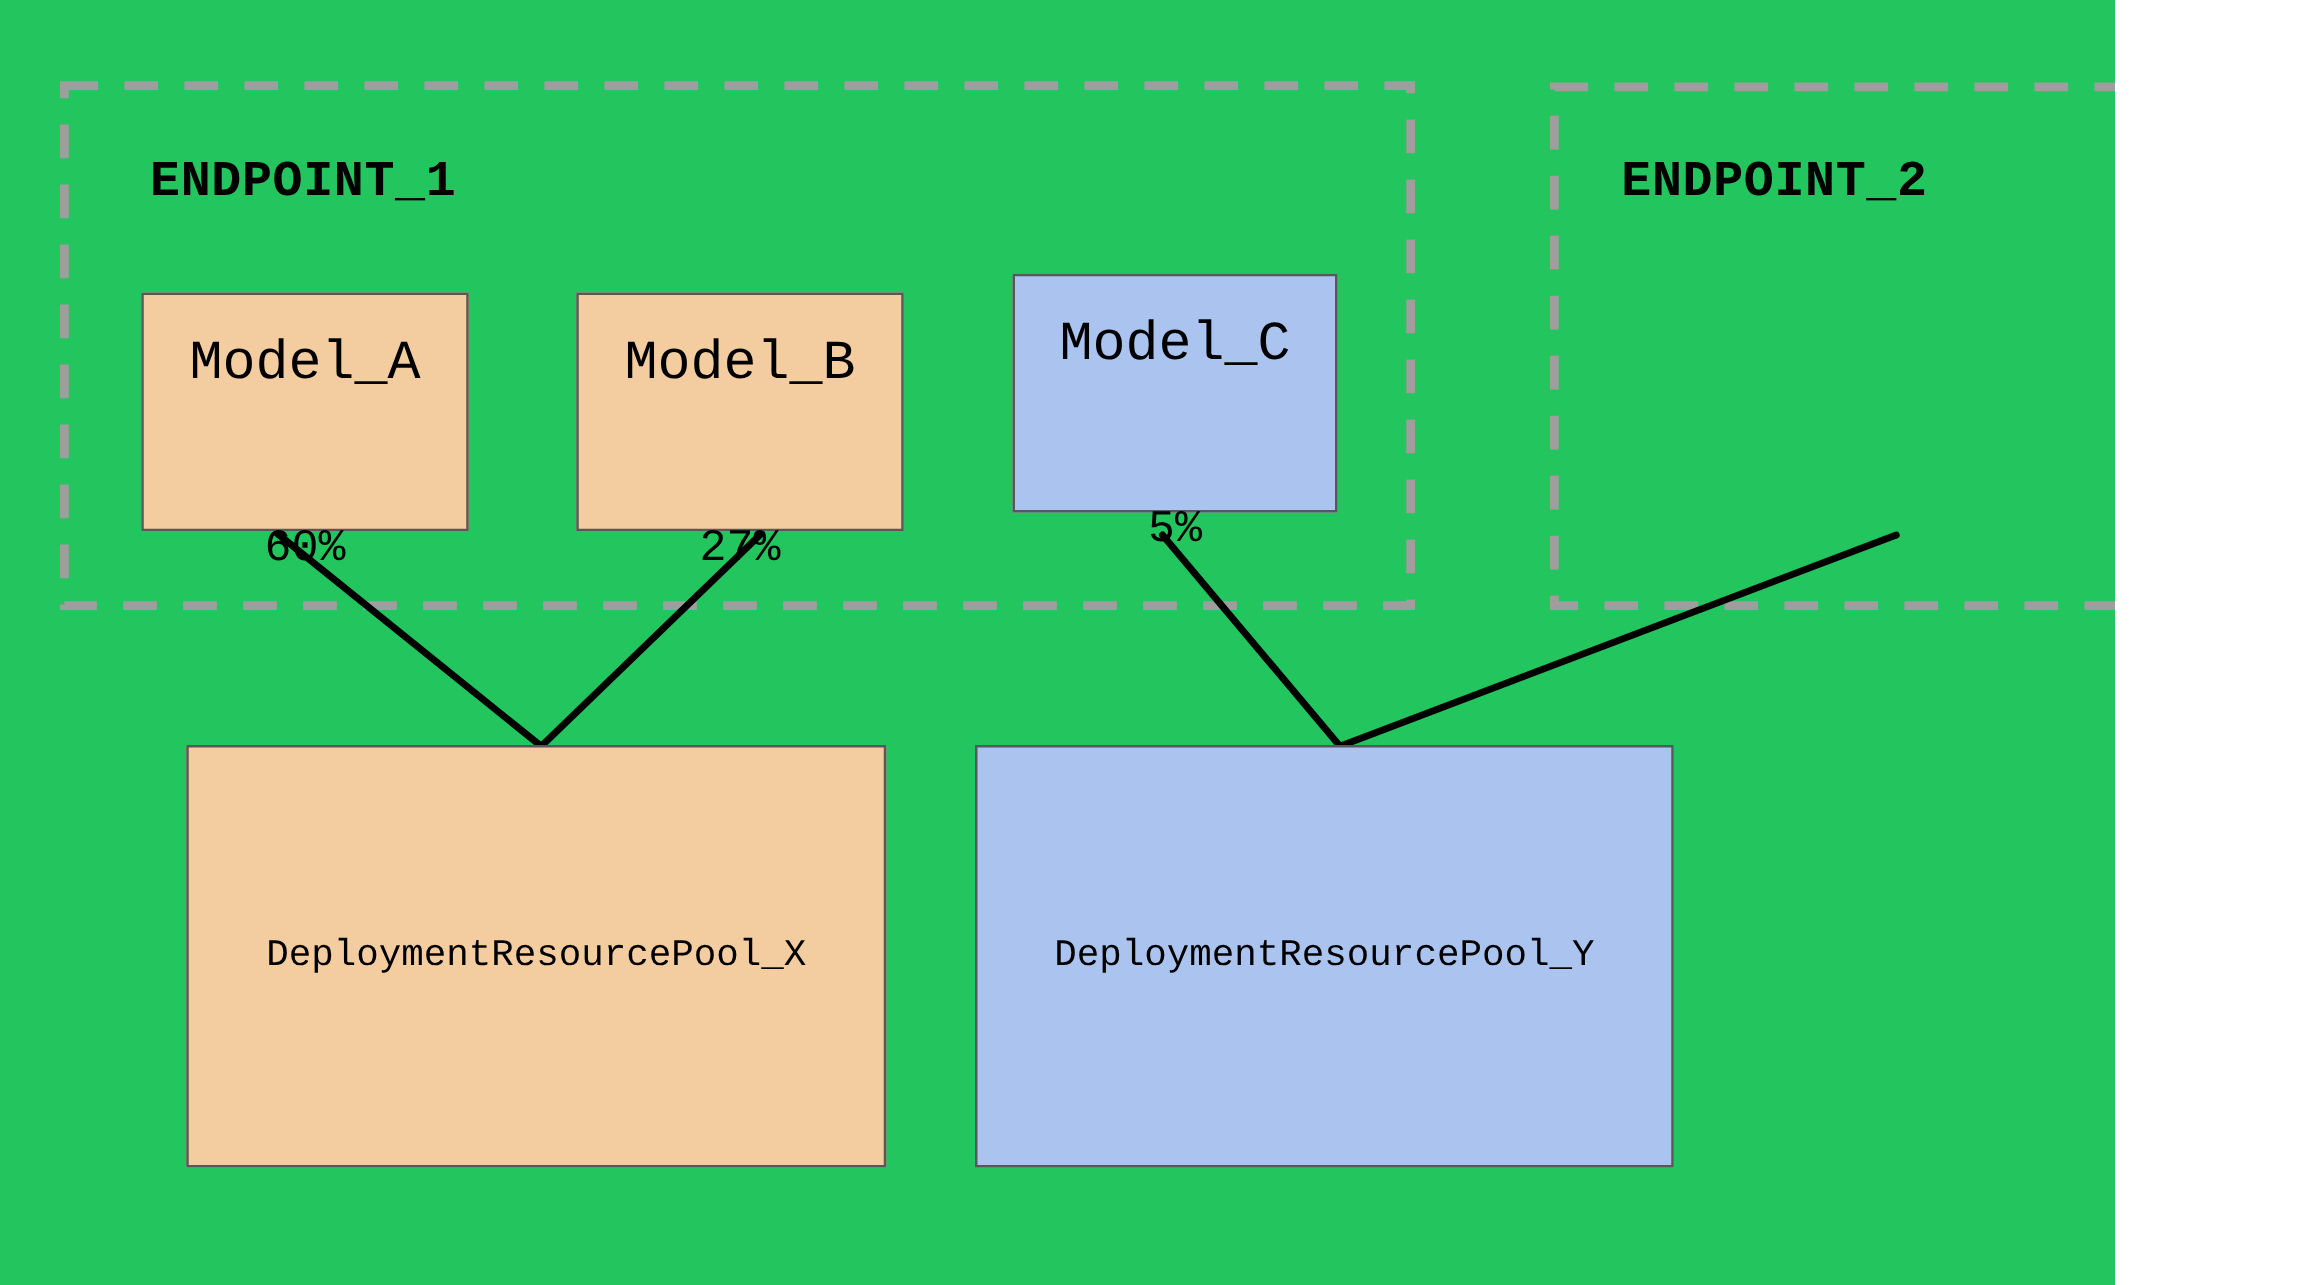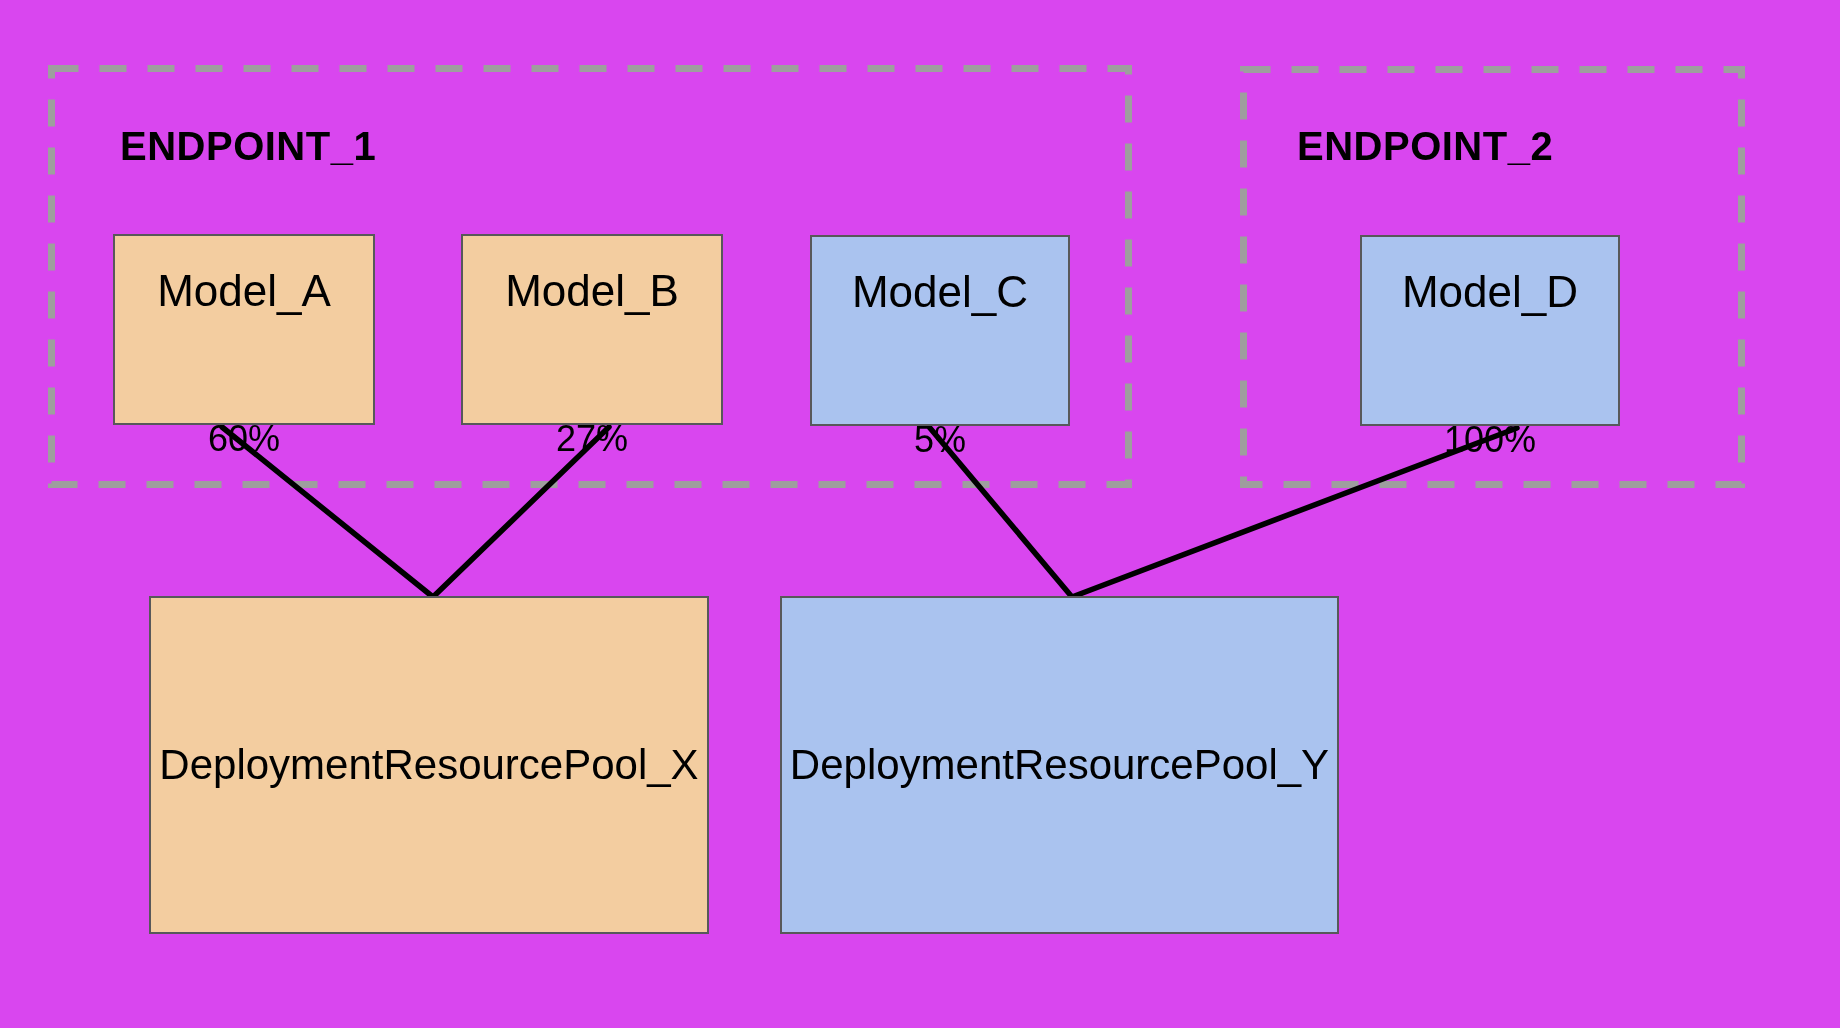--- a/index.html
+++ b/index.html
@@ -2,24 +2,24 @@
 <html style="--model-orange: #F3CDA0; --model-blue: #AAC3EF; --box-border: #58585A; --dashed-border: #9E9E9E; --connector: #000000; --text: #000000;"><head>
 <meta charset="utf-8">
 <style>
   html, body {
     margin: 0;
     padding: 0;
     background: #ffffff;
   }
   .canvas {
     position: relative;
-    width: 1840px;
+    width: 1692px;
     height: 1028px;
-    background: #d946ef;
-    font-family: Liberation Sans, sans-serif;
+    background: #22c55e;
+    font-family: Liberation Mono, monospace;
     color: var(--text, #000000);
     overflow: hidden;
   }
   .layer {
     position: absolute;
     left: 0;
     top: 0;
   }
   
   .ep-label {
@@ -52,34 +52,34 @@
     position: absolute;
     left: 0; right: 0;
     top: 138px;
     text-align: center;
     font-size: 36px;
     white-space: nowrap;
     margin-top: 44px;
   }
   #model-a { left: 113px;  top: 234px; padding-left: 47px; }
   #model-b { left: 461px;  top: 234px; }
-  #model-c { left: 810px;  top: 235px; width: 260px; }
+  #model-c { left: 810px;  top: 219px; width: 260px; }
   #model-d { left: 1360px; top: 235px; width: 260px; }
 
   
   .pool {
     position: absolute;
     width: 560px;
     height: 338px;
     box-sizing: border-box;
     border: 2px solid var(--box-border, #58585a);
     display: flex;
     align-items: center;
     justify-content: center;
-    font-size: 42px;
+    font-size: 30px;
     white-space: nowrap;
   }
   #pool-x { left: 149px; top: 596px; }
   #pool-y { left: 780px; top: 596px; width: 559px; justify-content: center; }
 
   .fill-orange { background: var(--model-orange, #f3cda0); }
   .fill-blue   { background: var(--model-blue,   #aac3ef); }
 
   
   .dashed-rect {
@@ -120,24 +120,20 @@
   <div class="model fill-orange" id="model-b">
     <div class="title">Model_B</div>
     <div class="pct">27%</div>
   </div>
 
   <div class="model fill-blue" id="model-c">
     <div class="title">Model_C</div>
     <div class="pct">5%</div>
   </div>
 
-  <div class="model fill-blue" id="model-d">
-    <div class="title">Model_D</div>
-    <div class="pct">100%</div>
-  </div>
 
   <div class="pool fill-orange" id="pool-x">
     <span>DeploymentResourcePool_X</span>
   </div>
 
   <div class="pool fill-blue" id="pool-y">
     <span>DeploymentResourcePool_Y</span>
   </div>
 
 </div>

